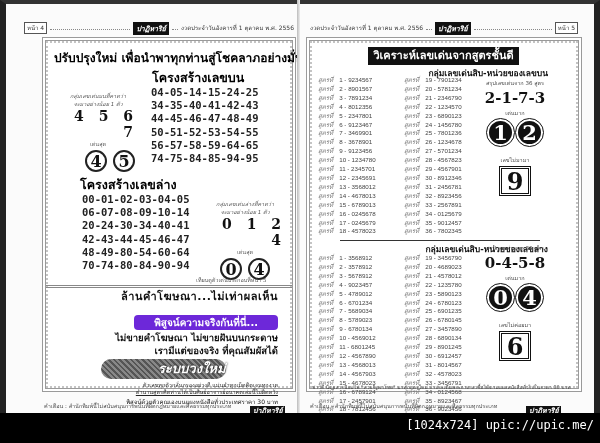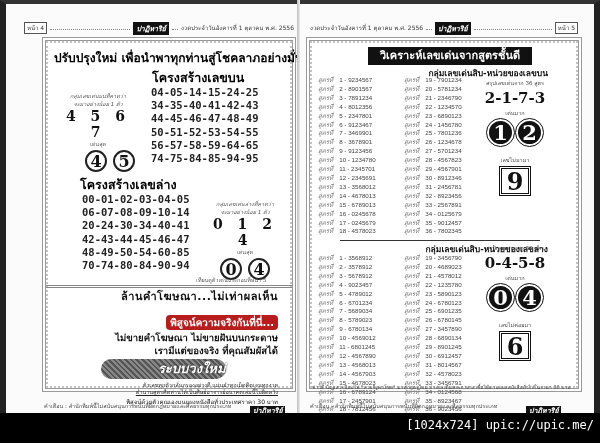--- a/index.html
+++ b/index.html
@@ -10,35 +10,35 @@
 .pr{left:300px;width:300px;border-right:6px solid #222;border-top:4px solid #333}
 .gutter{position:absolute;left:297px;top:0;width:6px;height:413px;background:linear-gradient(90deg,#bbb,#eee,#bbb)}
 .hdr{position:absolute;top:18px;height:12px;font-size:6px;color:#333;display:flex;align-items:center}
 .pnum{border:1px solid #555;padding:0 2px;font-size:6px;background:#fff}
 .logo{background:#111;color:#fff;font-size:7px;font-weight:bold;padding:1px 3px;font-style:italic;font-family:"Liberation Sans",sans-serif}
 .dots{flex:1;height:4px;border-bottom:1px dotted #888;margin:0 3px}
 .frame{position:absolute;border:4px double #9a9a9a;background:#fff;outline:2px dotted #c4c4c4;outline-offset:-6px}
 .t-main{position:absolute;font-family:"DejaVu Sans",sans-serif;font-weight:bold;font-size:12.5px;color:#000;white-space:nowrap}
 .num-list{position:absolute;font-family:"DejaVu Sans Mono",monospace;font-weight:bold;font-size:10.5px;line-height:13.2px;color:#222}
 .small-it{font-size:5.5px;font-style:italic;color:#555;text-align:center}
-.big-digits{font-family:"DejaVu Serif",serif;font-weight:bold;font-size:14px;letter-spacing:5px;text-align:center}
+.big-digits{font-family:"DejaVu Serif",serif;font-weight:bold;font-size:14px;letter-spacing:5px;text-align:right}
 .circ{display:inline-flex;width:22px;height:22px;border:2px solid #222;border-radius:50%;align-items:center;justify-content:center;font-family:"DejaVu Serif",serif;font-weight:bold;font-size:16px;margin:0 3px}
 .ad{position:absolute;left:42px;top:283px;width:230px;text-align:right}
 .ad .a1{font-size:11px;font-weight:bold;letter-spacing:0.5px}
-.ad .a2{display:inline-block;background:#b91c1c;color:#fff;font-size:10px;font-weight:bold;padding:0 4px;border-radius:4px;margin-top:10px}
+.ad .a2{display:inline-block;background:#6d28d9;color:#fff;font-size:10px;font-weight:bold;padding:0 20px;border-radius:4px;margin-top:10px}
 .ad .a3{font-size:9.5px;font-weight:bold;line-height:11px;margin-top:2px}
 .ad .banner{margin:3px auto;width:125px;height:20px;border-radius:10px;background:repeating-linear-gradient(45deg,#888 0 2px,#555 2px 4px);color:#fff;font-weight:bold;font-style:italic;font-size:13px;line-height:20px;text-shadow:0 0 2px #000;font-family:"DejaVu Serif",serif}
 .ad .a4{font-size:5.5px;line-height:7px;color:#222}
 .ad .a5{font-size:10px;font-weight:bold;letter-spacing:1px;margin-top:2px}
 .ad .a6{font-size:6px;margin-top:1px}
 .foot{position:absolute;top:398px;font-size:5.5px;color:#444}
 .flogo{position:absolute;top:394px}
 .black-bar{position:absolute;left:0;top:413px;width:600px;height:30px;background:#000}
 .wm{position:absolute;right:6px;top:418px;color:#fff;font-size:12px;font-family:"DejaVu Sans Mono",monospace}
-.rt-title{position:absolute;left:68px;top:43px;width:164px;height:18px;background:#111;color:#fff;font-size:11px;font-weight:bold;text-align:center;line-height:18px}
+.rt-title{position:absolute;left:68px;top:43px;width:151px;height:18px;background:#111;color:#fff;font-size:11px;font-weight:bold;text-align:center;line-height:18px}
 .sub{position:absolute;font-size:8.5px;font-weight:bold;text-align:right}
 .flist{position:absolute;font-size:6.2px;line-height:8.9px;color:#444;font-family:"Liberation Sans",sans-serif;white-space:nowrap}
 .flist span.k{color:#777;margin-right:6px;font-style:italic}
 .side{position:absolute;left:184px;width:62px;text-align:center}
 .side .lbl{font-size:5.5px;color:#444}
 .side .seq{font-family:"DejaVu Serif",serif;font-weight:bold;font-size:15px;margin:2px 0}
 .bc{display:inline-flex;width:27px;height:27px;border-radius:50%;background:#111;color:#fff;align-items:center;justify-content:center;font-family:"DejaVu Serif",serif;font-weight:bold;font-size:21px;margin:2px 1px;border:2px solid #fff;outline:1px solid #111}
 .box{display:inline-flex;width:32px;height:30px;border:3px double #111;align-items:center;justify-content:center;font-family:"DejaVu Serif",serif;font-weight:bold;font-size:24px;margin-top:2px}
 .hr{position:absolute;left:10px;width:232px;border-top:1px solid #333}
 </style>
@@ -74,21 +74,21 @@
       <span class="circ">4</span><span class="circ">5</span>
     </div>
   </div>
 
   <div class="t-main" style="left:74px;top:171px">โครงสร้างเลขล่าง</div>
   <div class="num-list" style="left:76px;top:189px">
     <div>00-01-02-03-04-05</div>
     <div>06-07-08-09-10-14</div>
     <div>20-24-30-34-40-41</div>
     <div>42-43-44-45-46-47</div>
-    <div>48-49-50-54-60-85</div>
+    <div>48-49-80-54-60-64</div>
     <div>70-74-80-84-90-94</div>
   </div>
   <div style="position:absolute;left:198px;top:196px;width:82px">
     <div class="small-it">กลุ่มเลขเด่นล่างที่คาดว่า</div>
     <div class="small-it">จะมาอย่างน้อย 1 ตัว</div>
     <div class="big-digits">0 1 2 4</div>
     <div class="small-it" style="font-style:normal">เด่นสุด</div>
     <div style="text-align:center;margin-top:2px">
       <span class="circ">0</span><span class="circ">4</span>
     </div>

